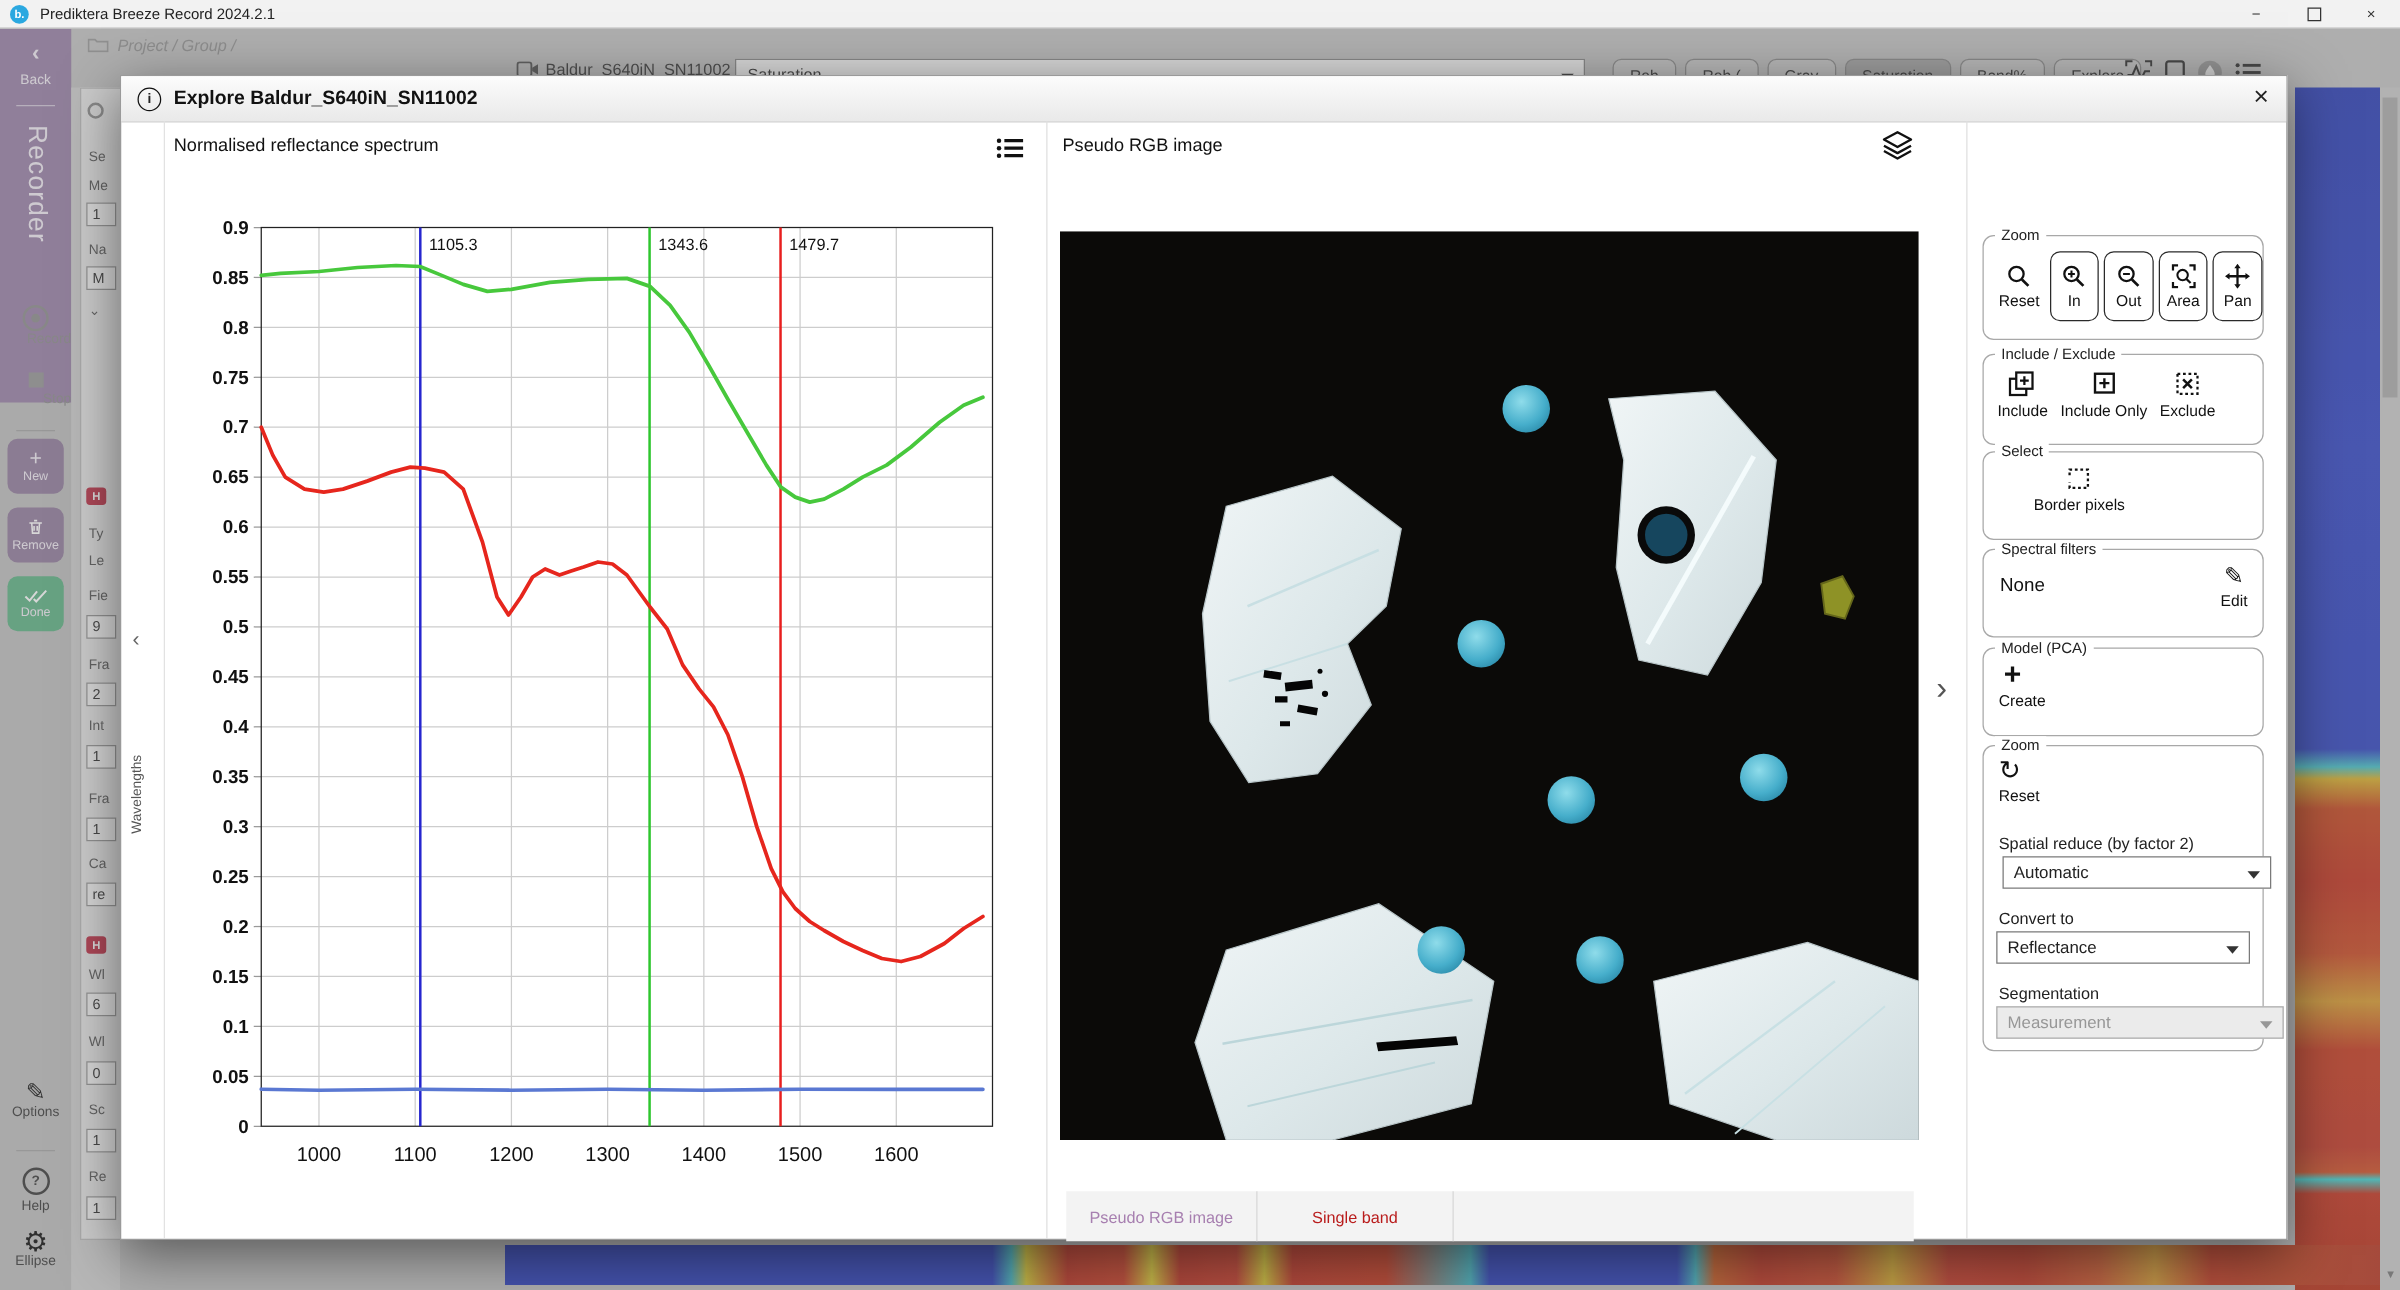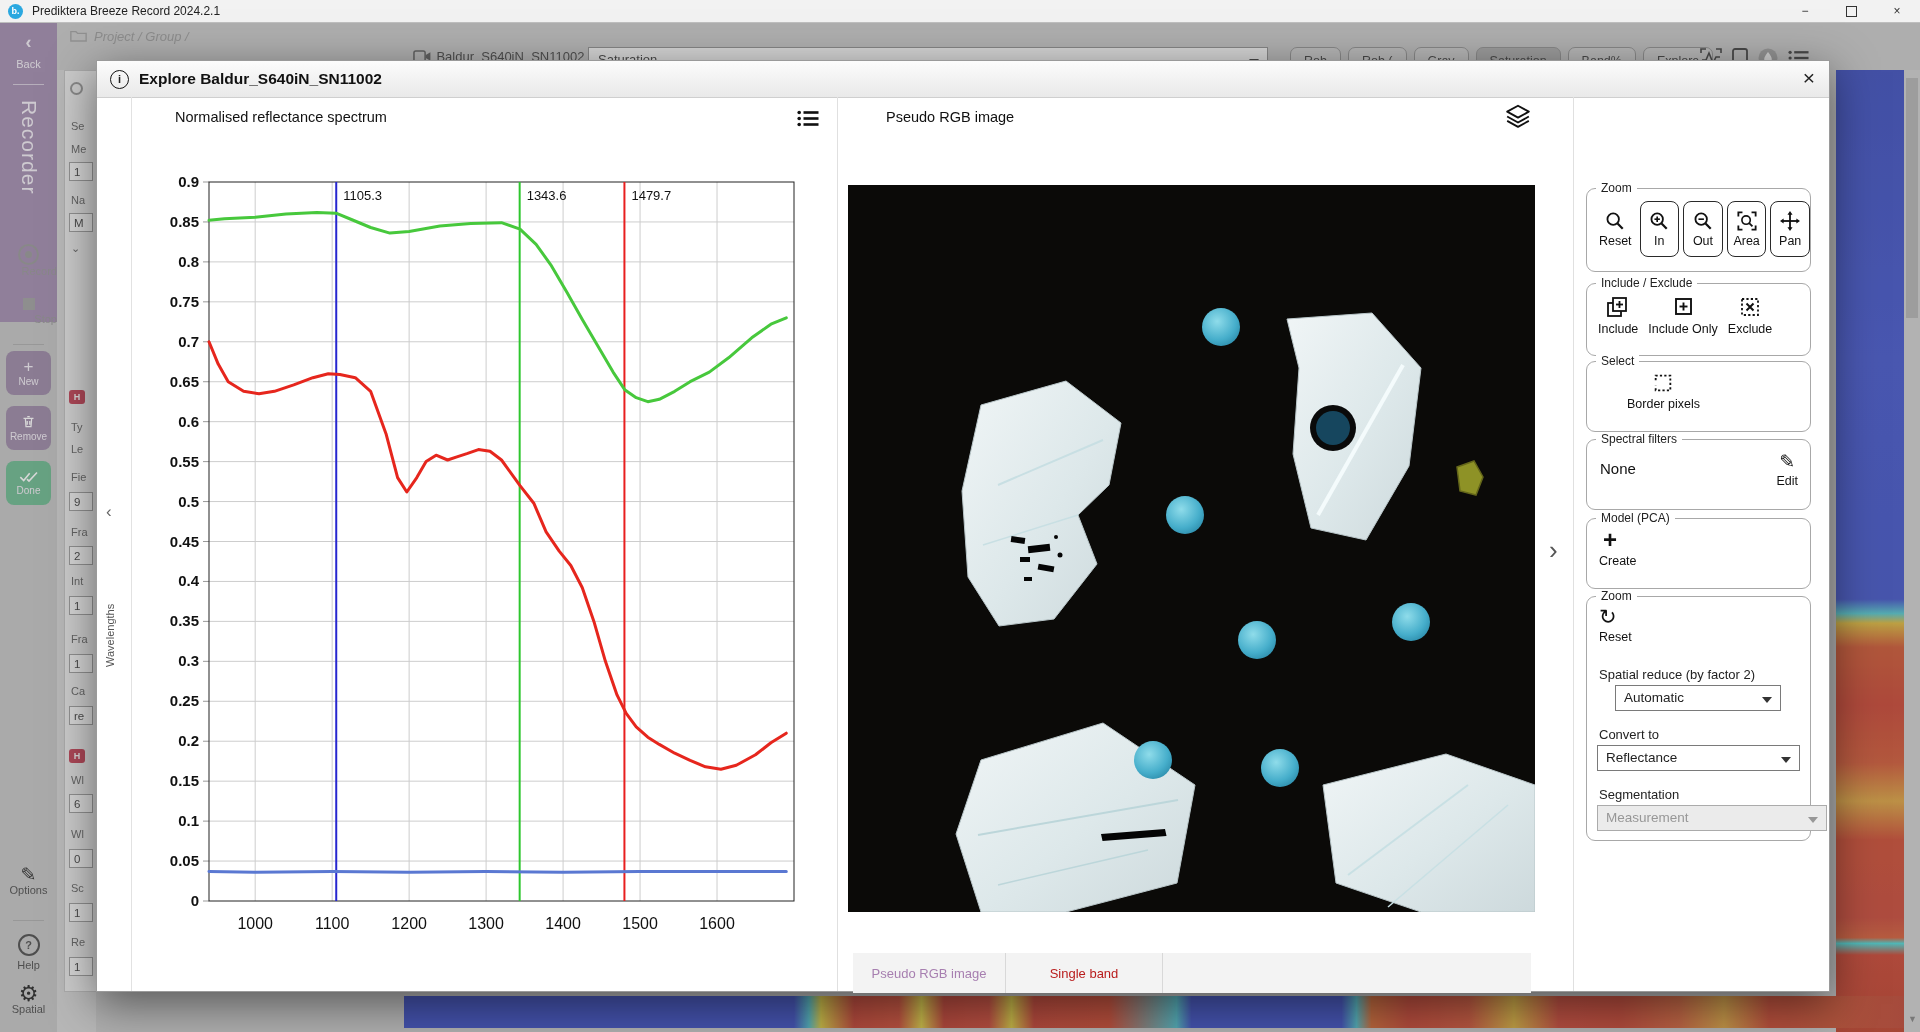--- a/index.html
+++ b/index.html
@@ -80,21 +80,21 @@
   .dhead{position:absolute;left:0;top:0;right:0;height:36px;background:linear-gradient(#fcfcfc,#e9e9e9);
          border-bottom:1px solid #cfcfcf;display:flex;align-items:center;}
   .info{width:17px;height:17px;border:1.6px solid #111;border-radius:50%;font-size:11px;font-weight:bold;
         display:flex;align-items:center;justify-content:center;margin:0 10px 0 13px;}
   .dtitle{font-size:15.5px;font-weight:600;color:#111;}
   .dclose{position:absolute;right:14px;top:4px;font-size:21px;color:#222;line-height:26px;}
   .wavestrip{position:absolute;left:0;top:36px;width:34px;bottom:0;border-right:1px solid #e2e2e2;}
   .wavechev{position:absolute;left:9px;top:405px;font-size:17px;color:#666;}
   .wavetxt{position:absolute;left:7px;top:440px;height:130px;writing-mode:vertical-rl;transform:rotate(180deg);
            font-size:11px;color:#555;}
-  .ptitle{position:absolute;font-size:14.5px;color:#111;margin-left:36px;}
+  .ptitle{position:absolute;font-size:14.5px;color:#111;}
   .vdiv{position:absolute;top:36px;bottom:0;width:0;border-left:1px solid #e0e0e0;}
   .tabbar{position:absolute;left:756px;top:892px;width:678px;height:40px;background:#f3f3f3;display:flex;}
   .tab{height:40px;display:flex;align-items:center;justify-content:center;font-size:13px;color:#b91c1c;
        border-right:1px solid #d8d8d8;}
   .tab.active{color:#a77fb0;}
   .chevR{position:absolute;left:1452px;top:474px;font-size:26px;color:#555;}
   
   .fset{position:absolute;left:1489px;width:225px;border:1px solid #a8a8a8;border-radius:9px;
         box-sizing:border-box;background:#fff;}
   .legend{position:absolute;top:-8px;left:9px;background:#fff;padding:0 5px;font-size:12px;color:#222;}
@@ -169,21 +169,21 @@
       <div class="icn20">✎</div>
       <div>Options</div>
     </div>
     <div class="sdiv" style="top:898px;border-top-color:#a5a5a5"></div>
     <div class="bitem" style="top:912px">
       <div class="helpc">?</div>
       <div style="margin-top:3px">Help</div>
     </div>
     <div class="bitem" style="top:962px">
       <div class="icn20" style="font-size:22px">⚙</div>
-      <div>Spatial</div>
+      <div>Ellipse</div>
     </div>
   </div>
 
   <svg class="folder" width="17" height="13" viewBox="0 0 20 15">
       <path fill="none" stroke="#9a9a9a" stroke-width="1.6" d="M1 3h6l2 2h10v9H1z"></path>
     </svg>
   <div class="crumb">Project / Group /</div>
 
   <div class="bgtool" style="left:413px">
     <svg width="19" height="13" viewBox="0 0 20 14" style="vertical-align:-2px">
@@ -559,21 +559,21 @@
       </div>
     </div>
 
     <div class="fset" style="top:535px;height:245px">
       <div class="legend">Zoom</div>
       <div class="tflat" style="position:absolute;left:12px;top:10px;align-items:flex-start">
         <span style="font-size:21px;line-height:20px">↻</span>
         <span>Reset</span>
       </div>
       <div class="olbl" style="top:70px">Spatial reduce (by factor 2)</div>
-      <div class="selctl" style="position:absolute;left:28px;top:88px;width:166px">
+      <div class="selctl" style="position:absolute;left:15px;top:88px;width:215px">
         <span>Automatic</span>
         <span class="caret"></span>
       </div>
       <div class="olbl" style="top:130px">Convert to</div>
       <div class="selctl" style="position:absolute;left:10px;top:148px;width:203px">
         <span>Reflectance</span>
         <span class="caret"></span>
       </div>
       <div class="olbl" style="top:190px">Segmentation</div>
       <div class="selctl dis" style="position:absolute;left:10px;top:208px;width:230px">

